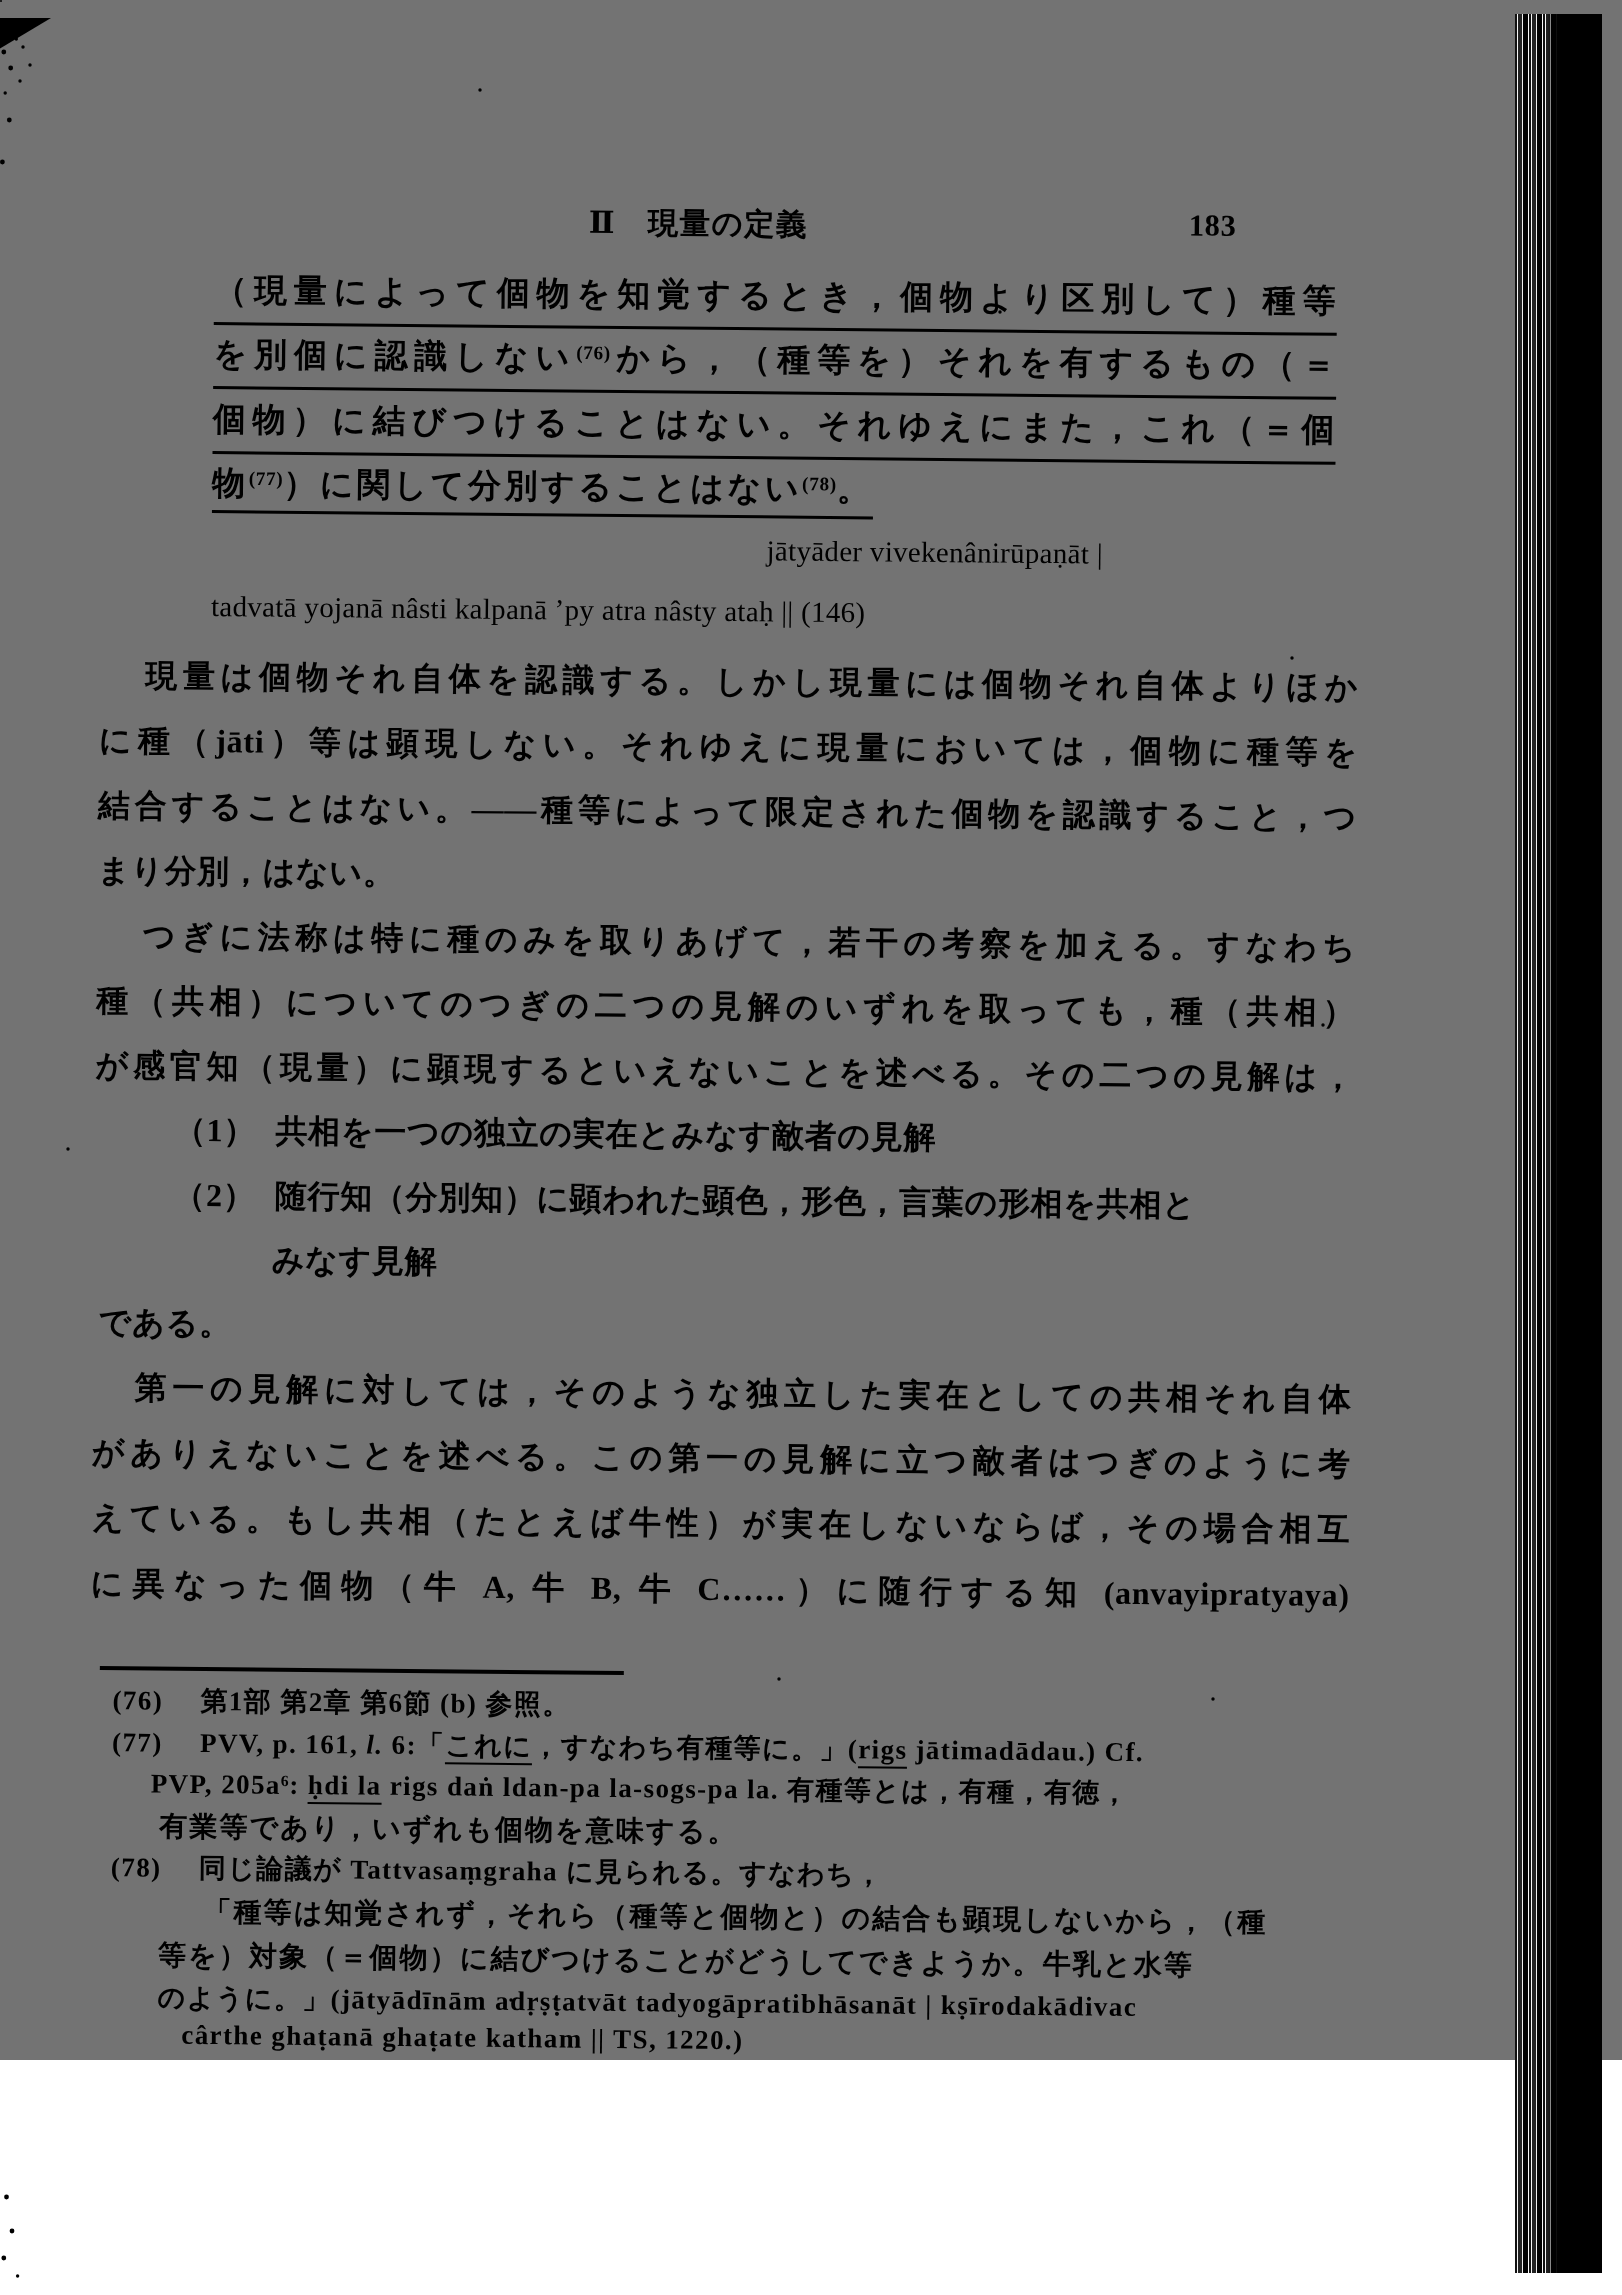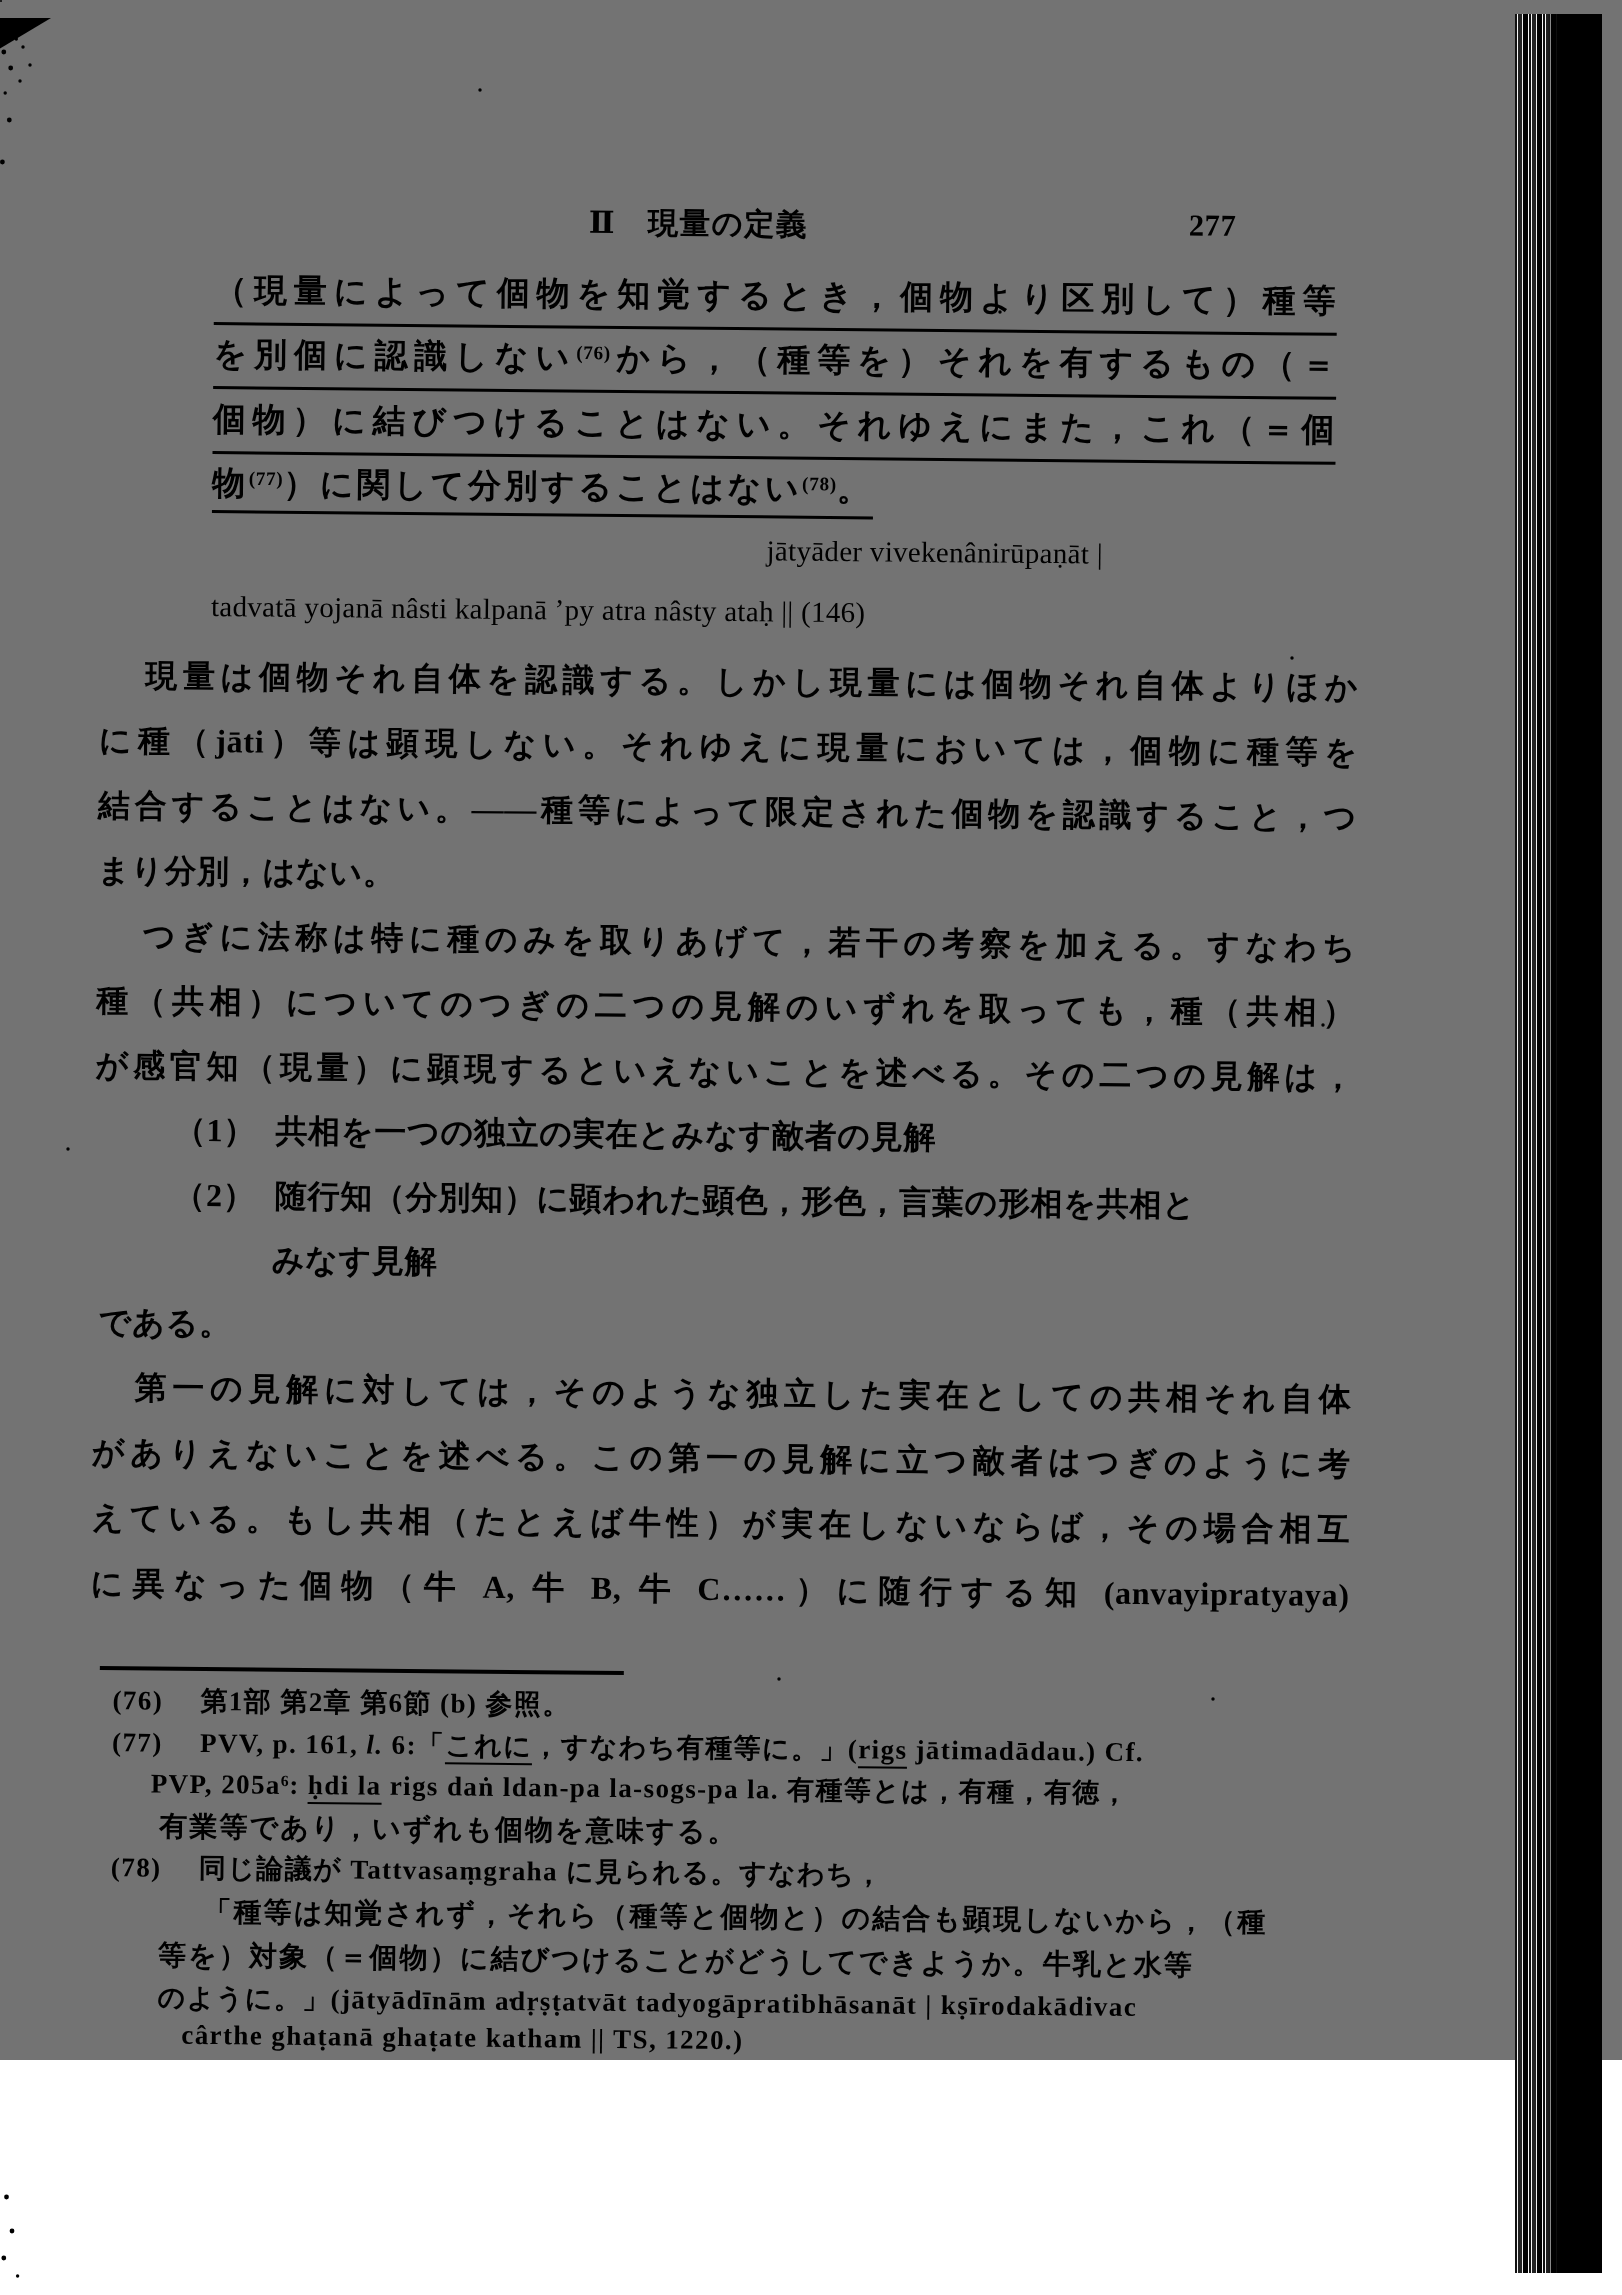--- a/index.html
+++ b/index.html
@@ -60,21 +60,21 @@
 <body>
 
 <div class="page">
 
   <div class="corner"></div>
   <div class="speckles"></div>
 
   <div class="content">
 
     <div class="ln hdr" style="left:485px;top:3.5px">Ⅱ　現量の定義</div>
-    <div class="ln hdr" style="left:1085px;top:4.2px;letter-spacing:0.7px">277</div>
+    <div class="ln hdr" style="left:1085px;top:4.2px;letter-spacing:0.7px">183</div>
 
     <div class="ln q jline" style="top:73px">（現量によって個物を知覚するとき，個物より区別して）種等</div>
     <div class="ln q jline" style="top:137px"><span>を別個に認識しない</span><span class="sup">(76)</span><span>から，（種等を）それを有するもの（＝</span></div>
     <div class="ln q jline" style="top:202px">個物）に結びつけることはない。それゆえにまた，これ（＝個</div>
     <div class="ln q" style="top:266px"><span class="ul4"><span>物</span><span class="sup">(77)</span><span>）に関して分別することはない</span><span class="sup">(78)</span><span>。</span></span></div>
 
     <div class="ln verse" style="left:666px;top:334px">jātyāder vivekenânirūpaṇāt |</div>
     <div class="ln verse" style="left:111px;top:395px">tadvatā yojanā nâsti kalpanā ’py atra nâsty ataḥ || (146)</div>
 
     <div class="ln b jline" style="left:46px;top:460px;width:1213px">現量は個物それ自体を認識する。しかし現量には個物それ自体よりほか</div>

